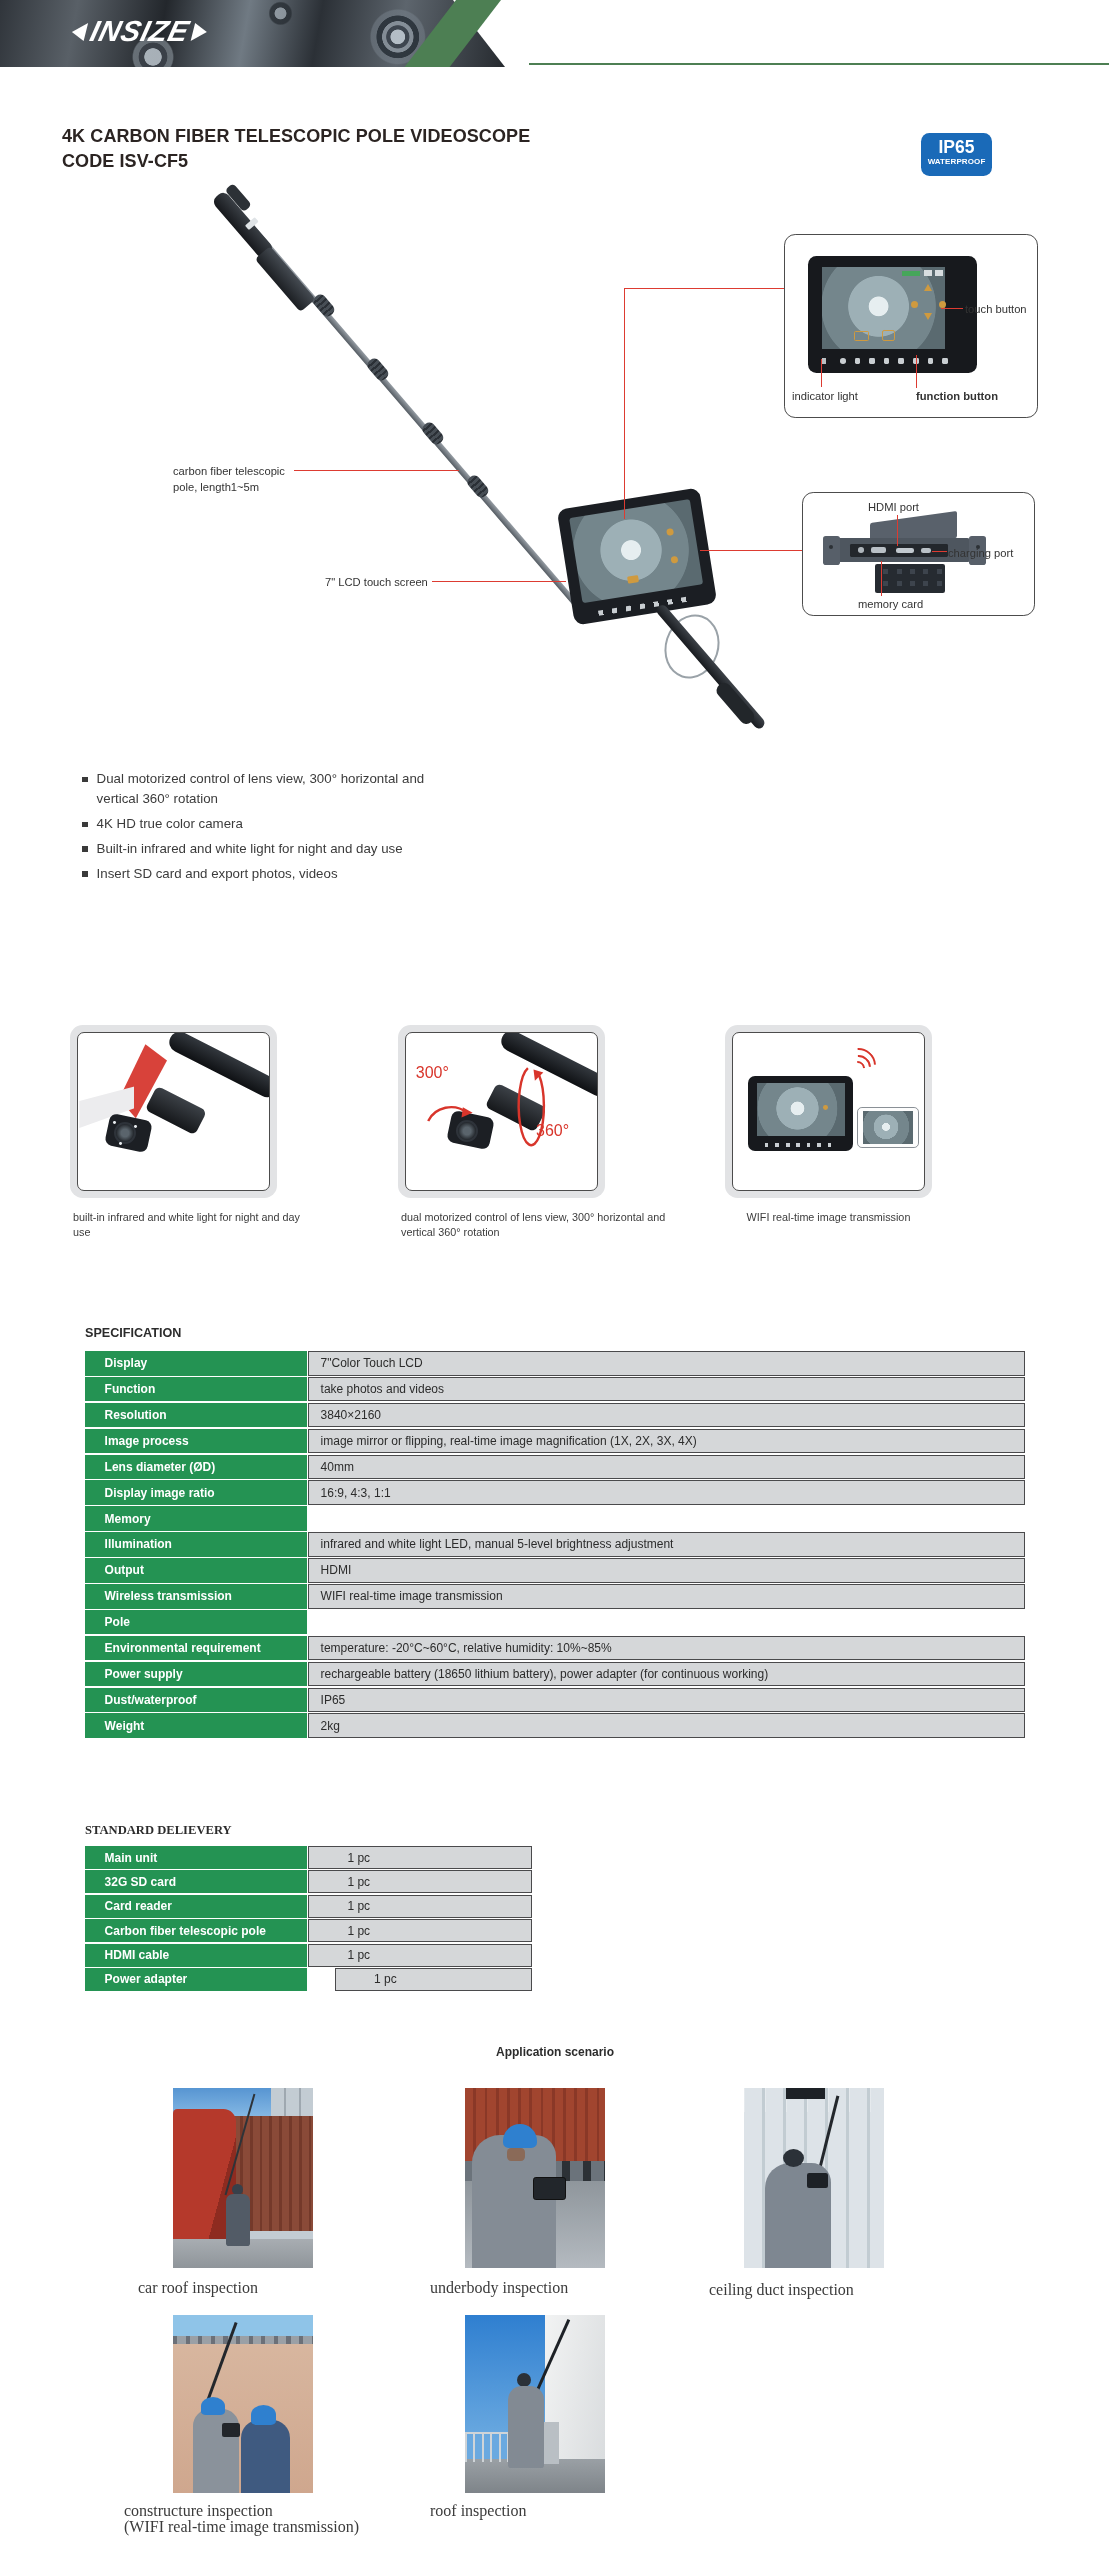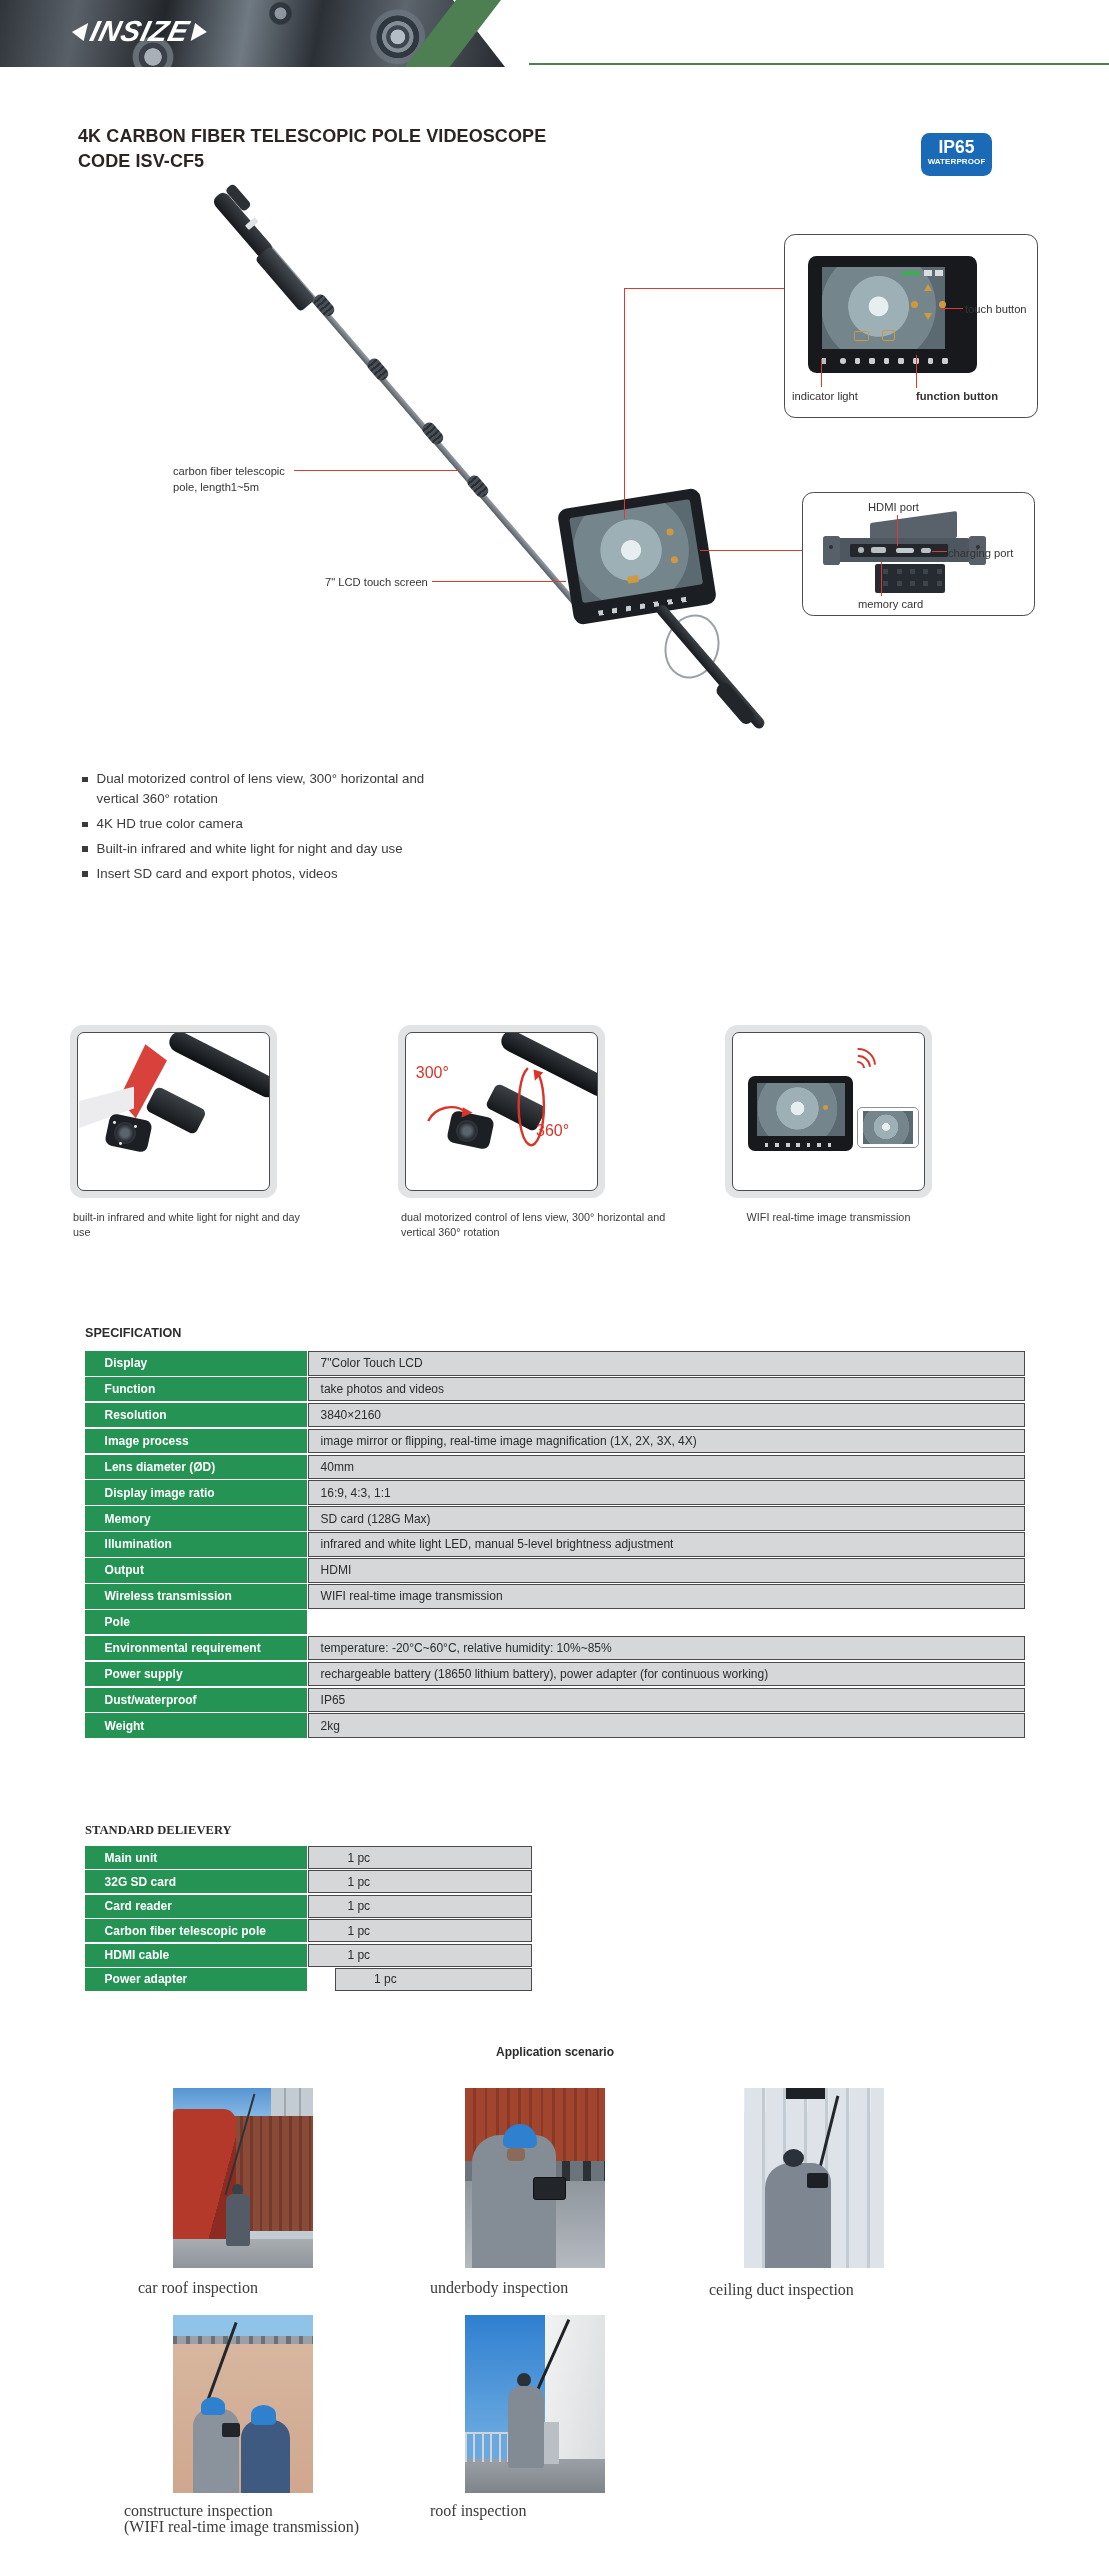--- a/index.html
+++ b/index.html
@@ -13,21 +13,21 @@
       radial-gradient(circle at 55% 20%, rgba(180,190,198,.6) 0 5.6px, rgba(40,46,52,.8) 6.3px 10.5px, transparent 12px),
       linear-gradient(100deg,#30353b 0,#596067 15%,#23272c 32%,#707a83 48%,#2b3036 62%,#5d656d 78%,#23272c 100%);
     clip-path:polygon(0 0,453px 0,505px 100%,0 100%);}
   .hdr-chevron{position:absolute;left:456px;top:0;width:45px;height:67px;background:#4d7f53;transform:skewX(-37.5deg);transform-origin:0 0;}
   .hdr-line{position:absolute;left:529px;right:0;top:63px;height:2.1px;background:#4d7f53;}
   .logo{position:absolute;left:72px;top:15.4px;display:flex;align-items:center;gap:4.9px;transform:skewX(-14deg);}
   .logo-text{color:#fff;font-size:29px;font-weight:bold;font-style:italic;letter-spacing:0.7px;}
   .tri-l{width:0;height:0;border-top:9px solid transparent;border-bottom:9px solid transparent;border-right:14px solid #fff;}
   .tri-r{width:0;height:0;border-top:9px solid transparent;border-bottom:9px solid transparent;border-left:14px solid #fff;}
   
-  .title{position:absolute;left:78px;top:124px;font-size:18px;font-weight:bold;color:#2b2422;line-height:25px;letter-spacing:0.1px;}
+  .title{position:absolute;left:62px;top:124px;font-size:18px;font-weight:bold;color:#2b2422;line-height:25px;letter-spacing:0.1px;}
   .badge{position:absolute;left:921px;top:133px;width:71px;height:43px;background:#1a6ab8;border-radius:8.4px;color:#fff;text-align:center;}
   .badge-top{font-size:17.5px;font-weight:bold;line-height:20px;margin-top:3.5px;}
   .badge-bot{font-size:8px;font-weight:bold;letter-spacing:0.1px;}
   
   .rod{background:linear-gradient(#969da4,#555c63);border-radius:3.5px;transform-origin:0 0;}
   .joint{width:24px;height:12.6px;border-radius:5.6px;background:repeating-linear-gradient(90deg,#474e55 0 2.8px,#2b3036 2.8px 4.9px);transform:rotate(49.3deg);}
   .lbl{font-size:11.2px;color:#333;line-height:16px;}
   .rl{background:#dd3b31;}
   .cobox{border:1.4px solid #4c4c4c;border-radius:11.2px;background:#fff;}
   .screen-grad{background:radial-gradient(circle at 46% 48%, #e6eef0 0 12%, #9db0b6 13% 38%, #74868c 39% 72%, #5a6a70 73%);}
@@ -265,21 +265,20 @@
     <div class="srow" style="height:24.5px;">
         <div class="slab">Lens diameter (ØD)</div>
         <div class="sval">40mm</div>
       </div>
     <div class="srow" style="height:24.5px;">
         <div class="slab">Display image ratio</div>
         <div class="sval">16:9, 4:3, 1:1</div>
       </div>
     <div class="srow" style="height:24.5px;">
         <div class="slab">Memory</div>
-        <div class="sval">SD card (128G Max)</div>
       </div>
     <div class="srow" style="height:24.5px;">
         <div class="slab">Illumination</div>
         <div class="sval">infrared and white light LED, manual 5-level brightness adjustment</div>
       </div>
     <div class="srow" style="height:24.5px;">
         <div class="slab">Output</div>
         <div class="sval">HDMI</div>
       </div>
     <div class="srow" style="height:24.5px;">

